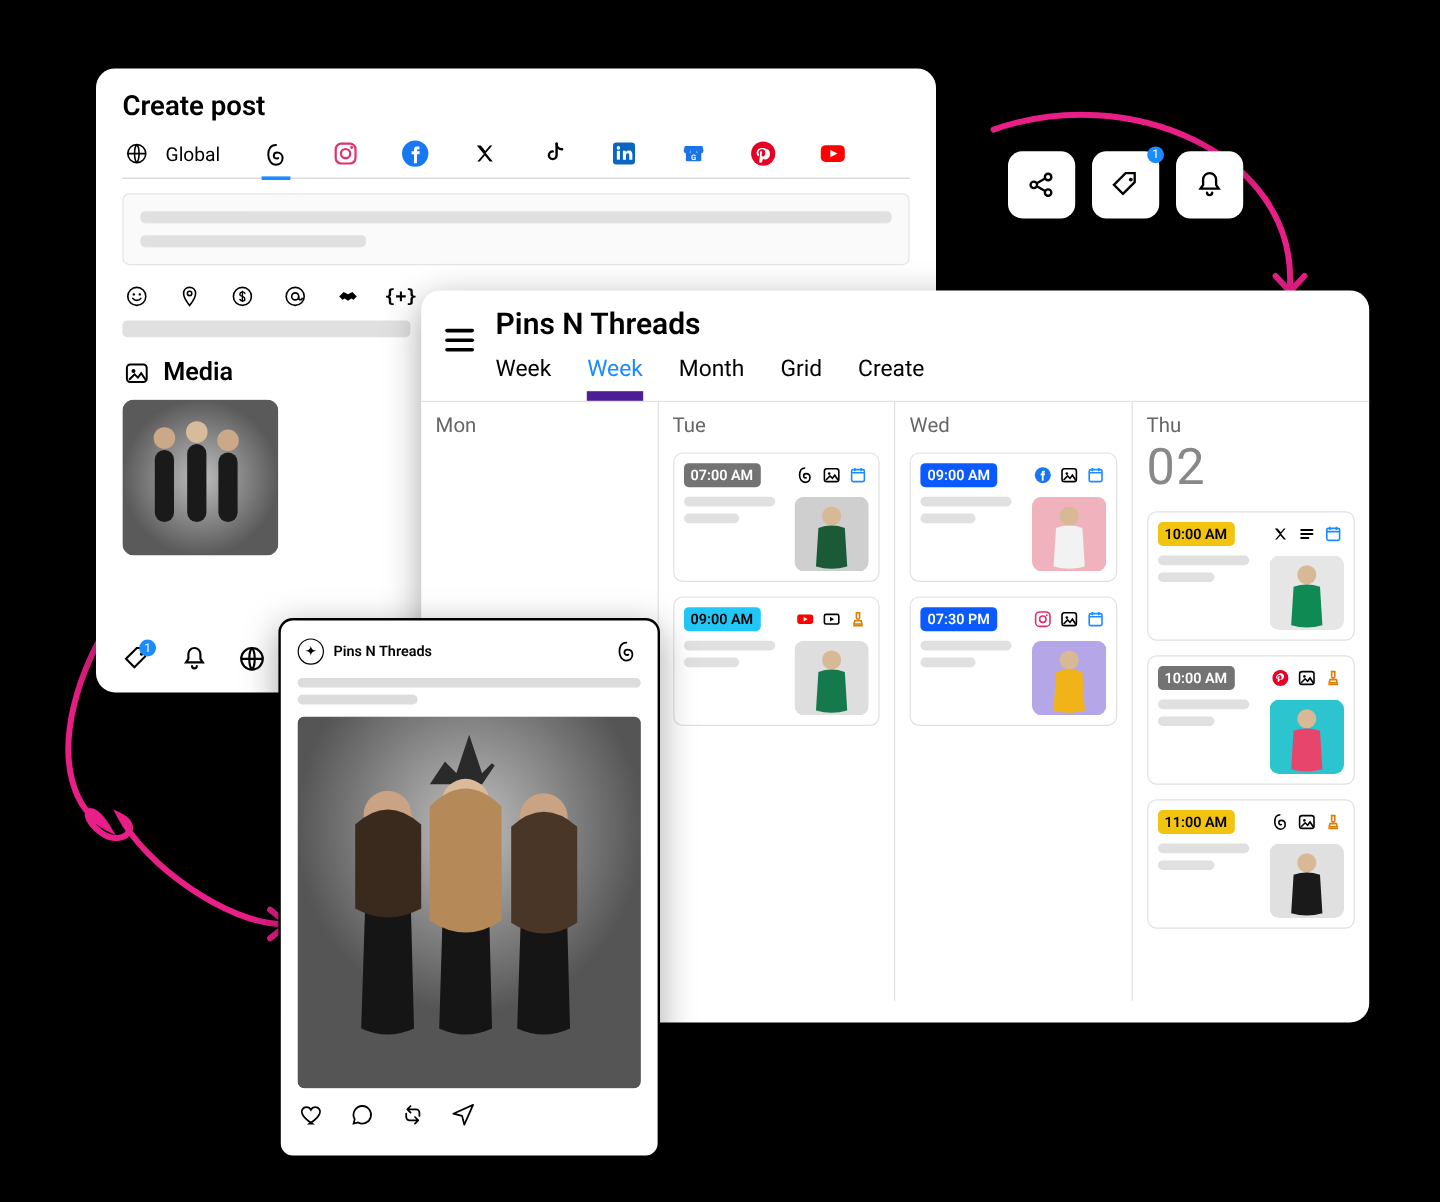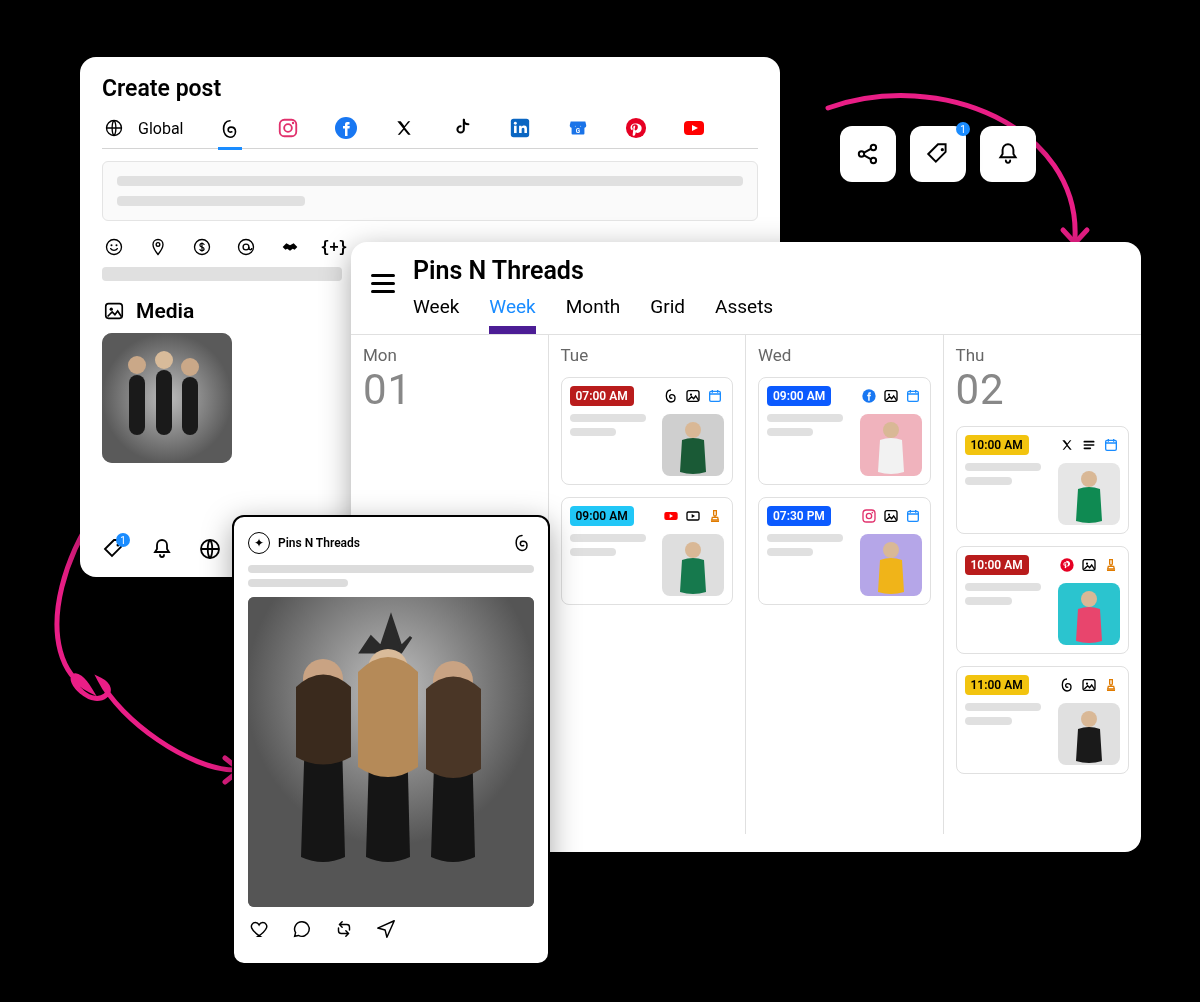--- a/index.html
+++ b/index.html
@@ -41,21 +41,21 @@
   .cal-tab { cursor:pointer; padding-bottom:8px; }
   .cal-tab.active { color:#1a8cff; border-bottom:8px solid #4c1d95; }
   .cal-grid { display:grid; grid-template-columns: repeat(4,1fr); border-top:1px solid #e0e0e0; height:500px; }
   .cal-col { border-right:1px solid #e0e0e0; padding:10px 12px; }
   .cal-col:last-child { border-right:none; }
   .cal-dow { font-size:17px; color:#666; }
   .cal-daynum { font-size:42px; color:#888; font-weight:400; letter-spacing:1px; }
   .post-card { border:1px solid #e0e0e0; border-radius:8px; padding:8px; margin-top:12px; }
   .pc-row1 { display:flex; justify-content:space-between; align-items:center; }
   .time-badge { font-size:12px; font-weight:600; color:#fff; padding:3px 6px; border-radius:4px; }
-  .time-badge.green { background:#b91c1c; }
+  .time-badge.green { background:#737373; }
   .time-badge.blue  { background:#0b5aff; }
   .time-badge.yellow{ background:#f2c40f; color:#000; }
   .time-badge.cyan  { background:#21c7f7; color:#000; }
   .pc-icons { display:flex; gap:4px; }
   .pc-icons .ic { width:18px; height:18px; }
   .pc-row2 { display:flex; gap:8px; margin-top:8px; align-items:flex-start; }
   .pc-lines { flex:1; display:flex; flex-direction:column; gap:6px; }
   .pc-lines .ph-line { height:8px; background:#e0e0e0; }
   .pc-lines .ph-line:first-child { width:90%; }
   .pc-lines .ph-line:last-child { width:55%; }
@@ -285,28 +285,27 @@
         <div></div>
         <div></div>
       </div>
     <div>
       <div class="cal-title">Pins N Threads</div>
       <div class="cal-tabs" id="cal-tabs">
           <span class="cal-tab">Week</span>
           <span class="cal-tab active">Week</span>
           <span class="cal-tab">Month</span>
           <span class="cal-tab">Grid</span>
-          <span class="cal-tab">Assets</span>
+          <span class="cal-tab">Create</span>
         </div>
     </div>
   </div>
   <div class="cal-grid" id="cal-grid">
       <div class="cal-col">
         <div class="cal-dow">Mon</div>
-        <div class="cal-daynum">01</div>
       </div>
       <div class="cal-col">
         <div class="cal-dow">Tue</div>
         <div class="post-card">
           <div class="pc-row1">
             <span class="time-badge green">07:00 AM</span>
             <div class="pc-icons">
               <span class="ic">
                 <svg viewBox="0 0 24 24" width="16">
                   <path d="M12 3c-5 0-7 4-7 9s3 9 7 9c3 0 6-2 6-6 0-3-2-5-5-5-2 0-3 1-3 3 0 2 2 3 4 2" fill="none" stroke="#000" stroke-width="2"></path>

